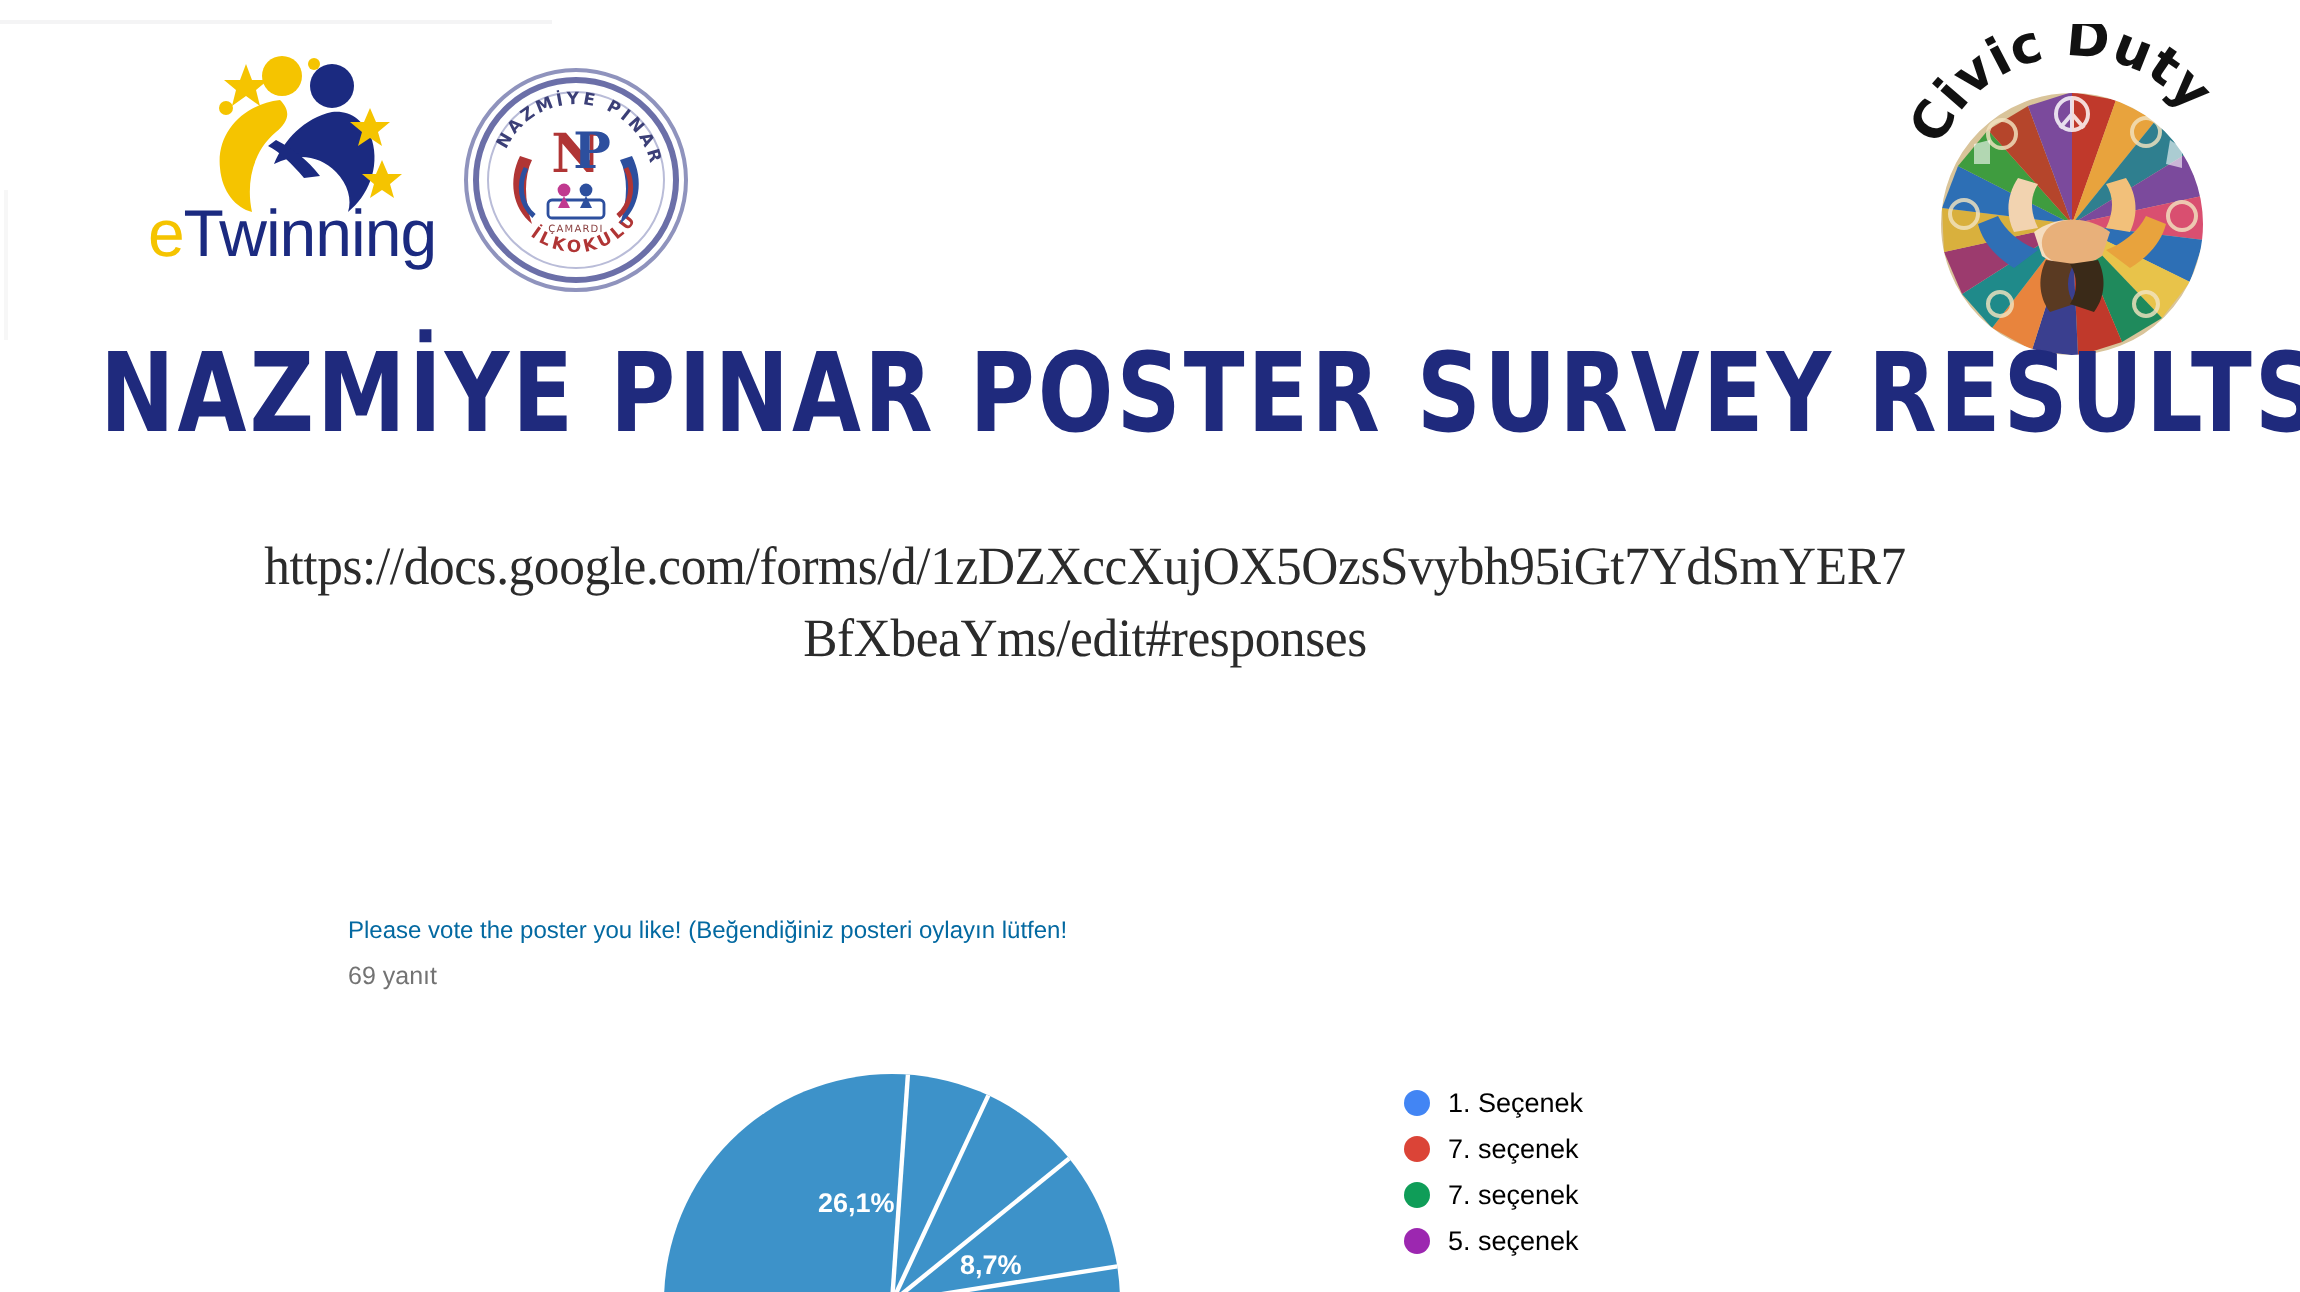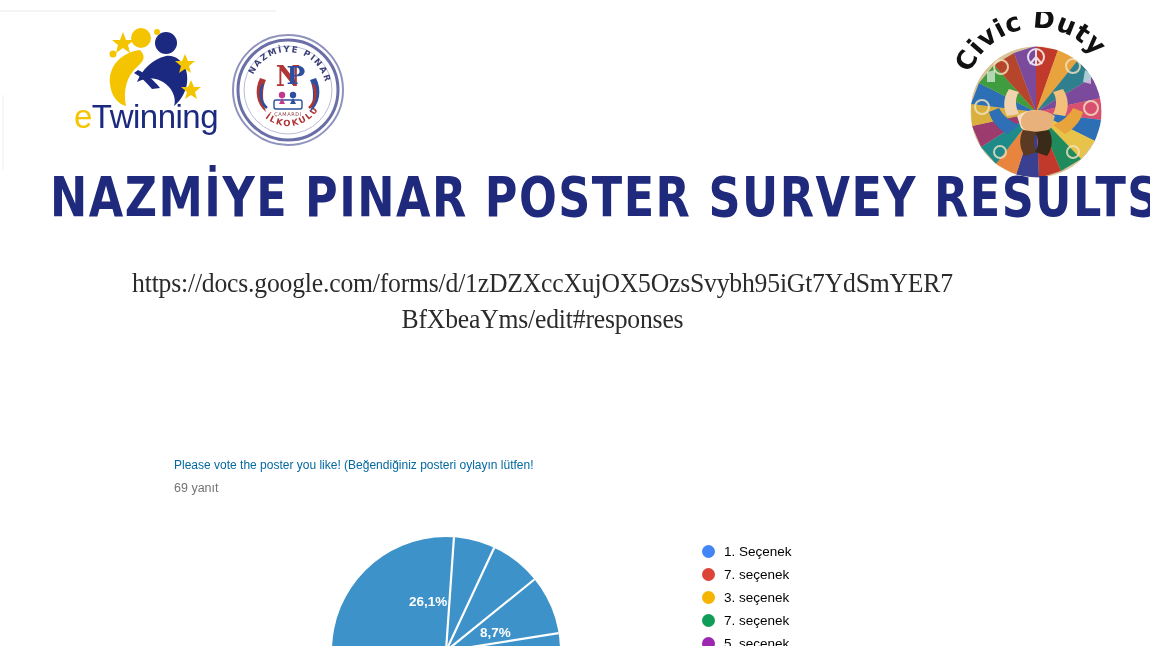--- a/index.html
+++ b/index.html
@@ -300,24 +300,20 @@
   <div class="legend" id="legend">
       <div class="legend-item">
         <span class="legend-dot" style="background: rgb(66, 133, 244);"></span>
         <span class="legend-label">1. Seçenek</span>
       </div>
       <div class="legend-item">
         <span class="legend-dot" style="background: rgb(219, 68, 55);"></span>
         <span class="legend-label">7. seçenek</span>
       </div>
       <div class="legend-item">
-        <span class="legend-dot" style="background: rgb(244, 180, 0);"></span>
-        <span class="legend-label">3. seçenek</span>
-      </div>
-      <div class="legend-item">
         <span class="legend-dot" style="background: rgb(15, 157, 88);"></span>
         <span class="legend-label">7. seçenek</span>
       </div>
       <div class="legend-item">
         <span class="legend-dot" style="background: rgb(156, 39, 176);"></span>
         <span class="legend-label">5. seçenek</span>
       </div>
     </div>
 
 </div>

